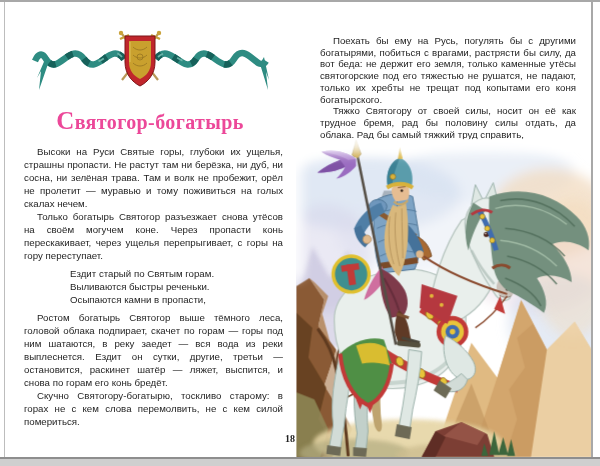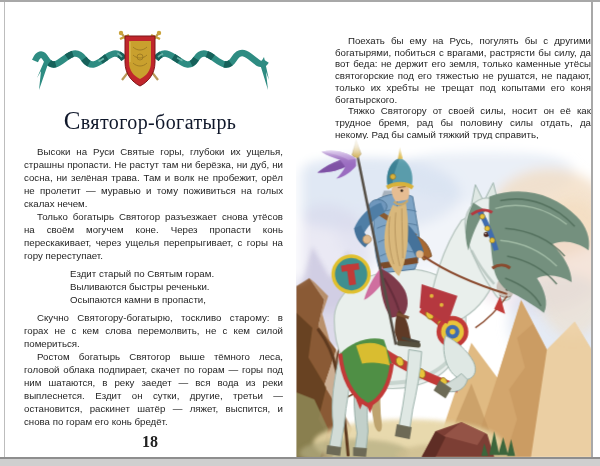--- a/index.html
+++ b/index.html
@@ -16,41 +16,41 @@
 
   .page{position:absolute;top:2px;height:455px;}
   .left-page{left:5px;width:290px;}
   .right-page{left:295px;width:297px;}
 
   .banner{position:absolute;left:25px;top:10px;width:240px;height:85px;}
 
   .title{
     position:absolute;left:0;top:105px;width:100%;margin:0;
     text-align:center;font-family:"Liberation Serif","DejaVu Serif",serif;
-    font-weight:normal;font-size:20px;color:#0f172a;letter-spacing:0.4px;
+    font-weight:bold;font-size:20px;color:#ec4899;letter-spacing:0.4px;
   }
   .title::first-letter{font-size:25px;}
 
   .body-text{
     position:absolute;left:19px;top:143px;width:259px;
     font-size:9.7px;line-height:13px;text-align:justify;
   }
   .body-text p{margin:0;text-indent:13px;}
   .verse{margin:5px 0 5px 46px;text-align:left;}
   .verse div{text-indent:0;}
 
   .body-text-r{
-    position:absolute;left:40px;top:33px;width:256px;
+    position:absolute;left:25px;top:33px;width:256px;
     font-size:9.7px;line-height:11.7px;text-align:justify;
   }
   .body-text-r p{margin:0;text-indent:13px;}
 
   .page-number{
-    position:absolute;left:0;top:431px;width:100%;text-align:center;
-    font-family:"Liberation Serif","DejaVu Serif",serif;font-weight:bold;font-size:16px;color:#222;
+    position:absolute;left:0;top:431px;width:100%;text-align:right;
+    font-family:"Liberation Serif","DejaVu Serif",serif;font-weight:bold;font-size:10px;color:#222;
   }
 
   .illu{position:absolute;left:1px;top:137px;width:296px;height:318px;}
 </style>
 </head>
 <body>
 
 <div class="book">
 
   <div class="page left-page">
@@ -93,32 +93,32 @@
     <h1 class="title">Святогор-богатырь</h1>
 
     <div class="body-text">
       <p>Высоки на Руси Святые горы, глубоки их ущелья, страшны пропасти. Не растут там ни берёзка, ни дуб, ни сосна, ни зелёная трава. Там и волк не пробежит, орёл не пролетит — муравью и тому поживиться на голых скалах нечем.</p>
       <p>Только богатырь Святогор разъезжает снова утёсов на своём могучем коне. Через пропасти конь перескакивает, через ущелья перепрыгивает, с горы на гору переступает.</p>
       <div class="verse">
         <div>Ездит старый по Святым горам.</div>
         <div>Выливаются быстры реченьки.</div>
         <div>Осыпаются камни в пропасти,</div>
       </div>
+      <p>Ростом богатырь Святогор выше тёмного леса, головой облака подпирает, скачет по горам — горы под ним шатаются, в реку заедет — вся вода из реки выплеснется. Ездит он сутки, другие, третьи — остановится, раскинет шатёр — ляжет, выспится, и снова по горам его конь бредёт.</p>
       <p>Скучно Святогору-богатырю, тоскливо старому: в горах не с кем слова перемолвить, не с кем силой помериться.</p>
-      <p>Ростом богатырь Святогор выше тёмного леса, головой облака подпирает, скачет по горам — горы под ним шатаются, в реку заедет — вся вода из реки выплеснется. Ездит он сутки, другие, третьи — остановится, раскинет шатёр — ляжет, выспится, и снова по горам его конь бредёт.</p>
     </div>
 
     <div class="page-number">18</div>
   </div>
 
   <div class="page right-page">
 
     <div class="body-text-r">
       <p>Поехать бы ему на Русь, погулять бы с другими богатырями, побиться с врагами, растрясти бы силу, да вот беда: не держит его земля, только каменные утёсы святогорские под его тяжестью не рушатся, не падают, только их хребты не трещат под копытами его коня богатырского.</p>
-      <p>Тяжко Святогору от своей силы, носит он её как трудное бремя, рад бы половину силы отдать, да некому. Рад бы самый тяжкий труд справить,</p>
+      <p>Тяжко Святогору от своей силы, носит он её как трудное бремя, рад бы половину силы отдать, да облака. Рад бы самый тяжкий труд справить,</p>
     </div>
 
     <svg class="illu" viewBox="0 0 297 320" aria-hidden="true">
       <defs>
         <filter id="wash" x="-60%" y="-60%" width="220%" height="220%">
             <feGaussianBlur stdDeviation="6"></feGaussianBlur>
           </filter>
         <filter id="soft" x="-40%" y="-40%" width="180%" height="180%">
             <feGaussianBlur stdDeviation="2.2"></feGaussianBlur>
           </filter>

